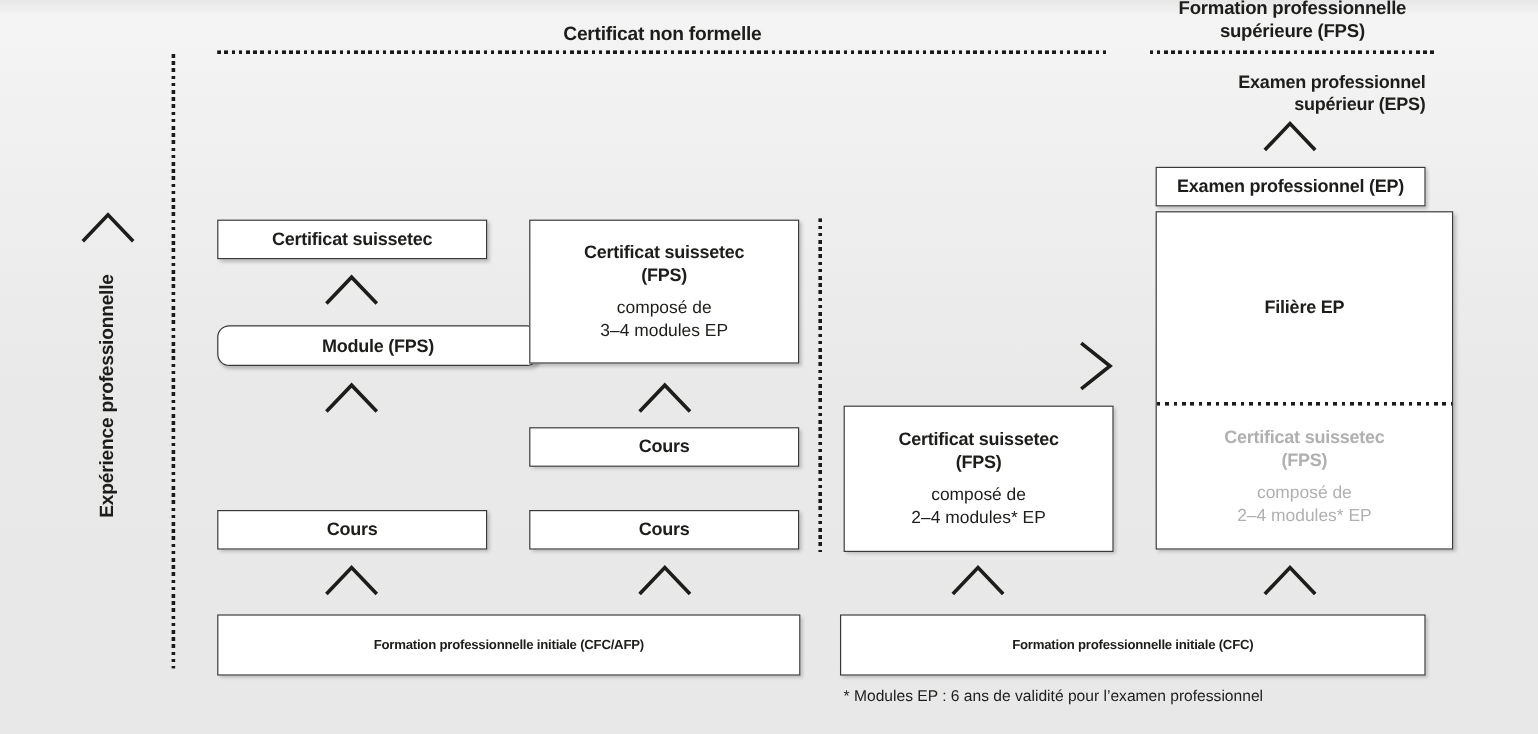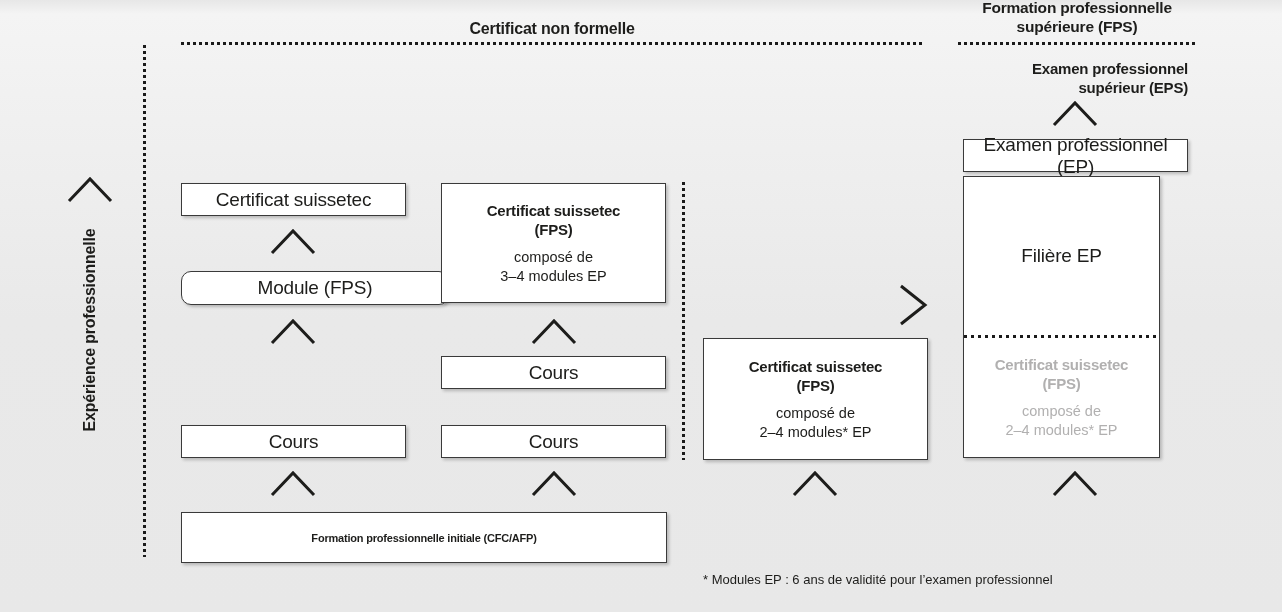--- a/index.html
+++ b/index.html
@@ -24,21 +24,21 @@
   .dotted-v {
     position:absolute; width:3px;
     background:repeating-linear-gradient(180deg,#1a1a1a 0 3px,transparent 3px 6px);
   }
   .box {
     position:absolute; background:#ffffff; border:1.5px solid #3a3a3a;
     box-shadow:2px 2px 3px rgba(0,0,0,0.22);
     display:flex; align-items:center; justify-content:center;
     text-align:center; box-sizing:border-box; color:#1d1d1b;
   }
-  .lbl { font-weight:normal; font-size:19px; letter-spacing:-0.2px; }
+  .lbl { font-weight:bold; font-size:15px; letter-spacing:-0.2px; }
   .biglbl { font-weight:bold; font-size:11px; letter-spacing:-0.2px; }
   .cert { flex-direction:column; }
   .cert .t { font-weight:bold; font-size:15px; line-height:19px; letter-spacing:-0.2px; }
   .cert .s { font-size:14.5px; line-height:19px; margin-top:9px; }
   .chev { position:absolute; line-height:0; }
   .chev svg polyline { fill:none; stroke:#1d1d1b; stroke-width:3; }
   .vlabel {
     position:absolute; left:90px; top:330px;
     transform:translate(-50%,-50%) rotate(-90deg);
     white-space:nowrap; font-weight:bold; font-size:16px; letter-spacing:-0.2px;
@@ -157,21 +157,21 @@
   <div class="hdr" style="left:963px; top:59px; width:225px; font-size:15px;text-align:right;">Examen professionnel supérieur (EPS)</div>
   <div class="chev" style="left:1052px; top:100px;">
     <svg width="46" height="27" viewBox="0 0 46 27">
         <polyline points="2,25 23,3 44,25"></polyline>
       </svg>
   </div>
   <div class="box" style="left:963px; top:139px; width:225px; height:33px;">
     <span class="lbl">Examen professionnel (EP)</span>
   </div>
 
-  <div class="box" style="left:963px; top:176px; width:197px; height:282px; padding:0;">
+  <div class="box" style="left:963px; top:176px; width:248px; height:282px; padding:0;">
     <div class="filiere-inner">
       <div class="filiere-top">
         <span class="lbl">Filière EP</span>
       </div>
       <div class="filiere-divider"></div>
       <div class="filiere-bottom">
         <div class="t" style="font-weight:bold; font-size:15px; line-height:19px; letter-spacing:-0.2px;">
           <div>Certificat suissetec</div>
           <div>(FPS)</div>
         </div>
@@ -181,16 +181,19 @@
         </div>
       </div>
     </div>
   </div>
   <div class="chev" style="left:1052px; top:470px;">
     <svg width="46" height="27" viewBox="0 0 46 27">
         <polyline points="2,25 23,3 44,25"></polyline>
       </svg>
   </div>
 
+  <div class="box" style="left:700px; top:512px; width:488px; height:51px;">
+    <span class="biglbl">Formation professionnelle initiale (CFC)</span>
+  </div>
 
   <div class="footnote" style="left:703px; top:572px;text-align:center;">* Modules EP : 6 ans de validité pour l’examen professionnel</div>
 
 </div>
 
 </body></html>

